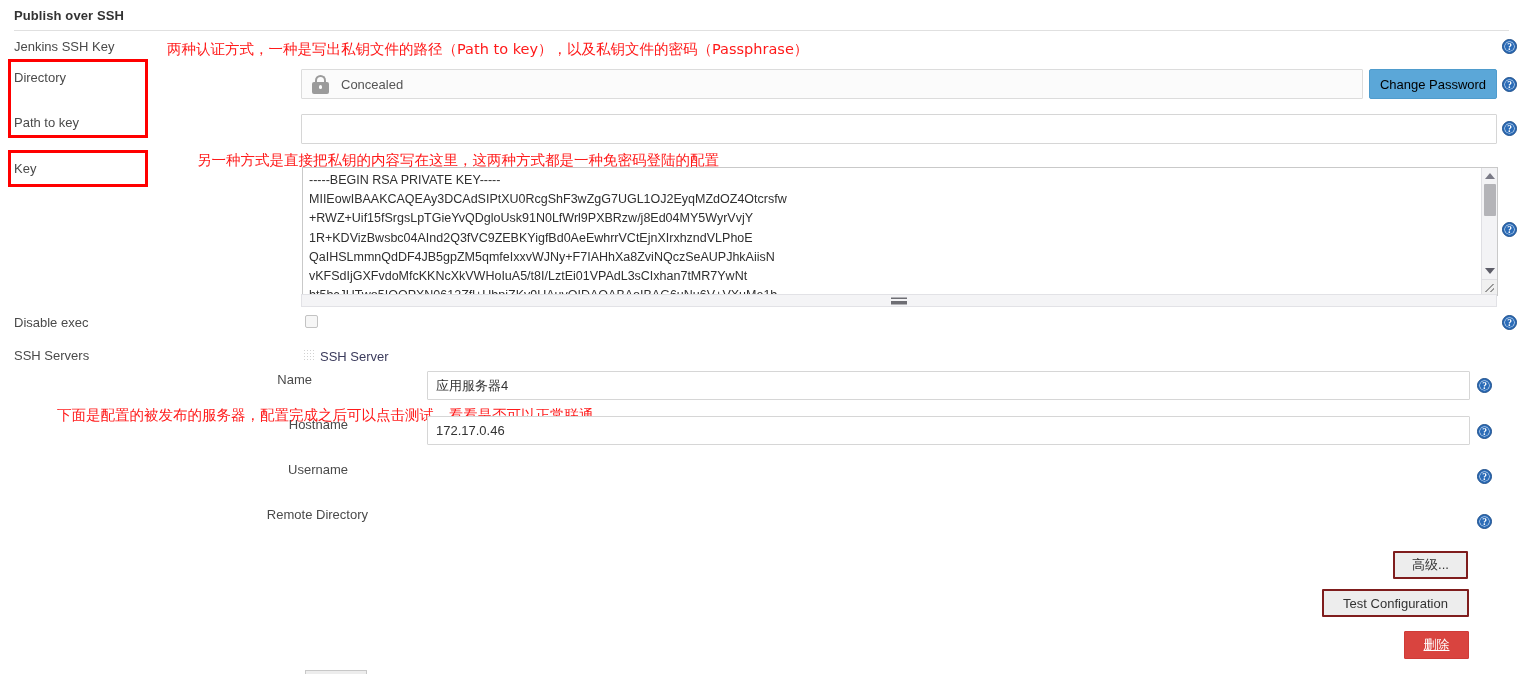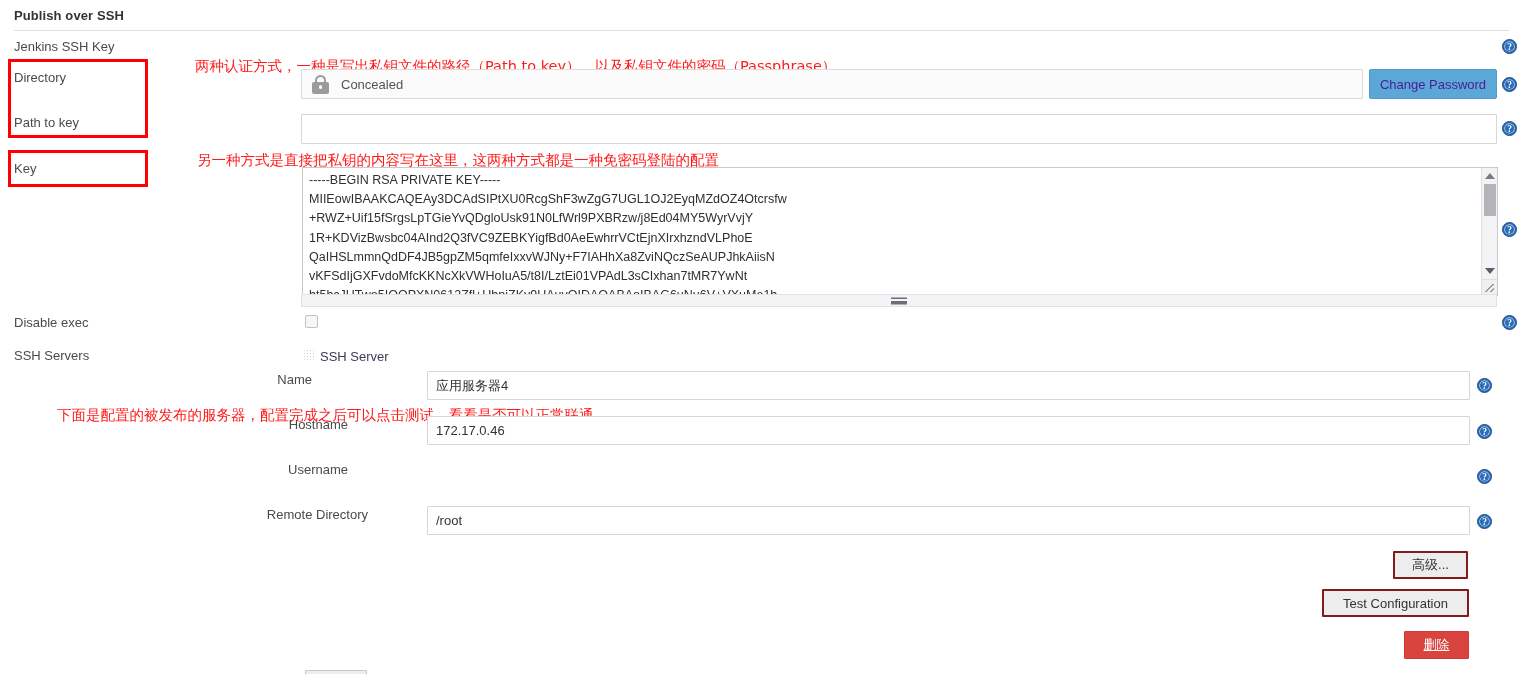--- a/index.html
+++ b/index.html
@@ -124,21 +124,21 @@
     border-radius: 2px;
   }
   .lock-label { font-size: 13px; color: #555; }
 
   
   .btn-primary {
     position: absolute;
     box-sizing: border-box;
     background: #5ba7d8;
     border: 1px solid #4f9ccd;
-    color: #4c1d95;
+    color: #000000;
     font-size: 13px;
     font-family: "Liberation Sans", "DejaVu Sans", sans-serif;
     cursor: pointer;
     border-radius: 2px;
     padding: 0;
   }
   .btn-grey {
     position: absolute;
     box-sizing: border-box;
     background: #ededed;
@@ -330,21 +330,21 @@
   <div class="lbl" style="left:14px; top:39px;">Jenkins SSH Key</div>
   <div class="lbl" style="left:14px; top:70px;">Directory</div>
   <div class="lbl" style="left:14px; top:115px;">Path to key</div>
   <div class="lbl" style="left:14px; top:161px;">Key</div>
   <div class="lbl" style="left:14px; top:315px;">Disable exec</div>
   <div class="lbl" style="left:14px; top:348px;">SSH Servers</div>
 
   <div class="redbox" style="left:8px; top:59px; width:140px; height:79px;"></div>
   <div class="redbox" style="left:8px; top:150px; width:140px; height:37px;"></div>
 
-  <div class="annot" style="left:167px; top:57px;margin-left:28px;">两种认证方式，一种是写出私钥文件的路径（Path to key），以及私钥文件的密码（Passphrase）</div>
+  <div class="annot" style="left:167px; top:40px;">两种认证方式，一种是写出私钥文件的路径（Path to key），以及私钥文件的密码（Passphrase）</div>
   <div class="annot" style="left:197px; top:151px;">另一种方式是直接把私钥的内容写在这里，这两种方式都是一种免密码登陆的配置</div>
   <div class="annot" style="left:57px; top:406px;">下面是配置的被发布的服务器，配置完成之后可以点击测试，看看是否可以正常联通</div>
 
   <div class="lockfield" style="left:301px; top:69px; width:1062px; height:30px;">
     <span class="lock-ico">
       <span class="shackle"></span>
         <span class="body"></span>
         <span class="hole"></span>
     </span>
     <span class="lock-label">Concealed</span>
@@ -384,21 +384,20 @@
 
   <div class="field-label" style="left:200px; top:372px; width:112px;">Name</div>
   <input class="txt" style="left: 427px; top: 371px; width: 1043px; height: 29px;" value="应用服务器4">
 
   <div class="field-label" style="left:200px; top:417px; width:148px;">Hostname</div>
   <input class="txt" style="left: 427px; top: 416px; width: 1043px; height: 29px;" value="172.17.0.46">
 
   <div class="field-label" style="left:200px; top:462px; width:148px;">Username</div>
 
   <div class="field-label" style="left:200px; top:507px; width:168px;">Remote Directory</div>
-  <input class="txt" style="left: 427px; top: 506px; width: 1043px; height: 29px;" value="/root">
 
   <button class="btn-grey" style="left:1393px; top:551px; width:75px; height:28px;">高级...</button>
   <button class="btn-grey" style="left:1322px; top:589px; width:147px; height:28px;">Test Configuration</button>
   <button class="btn-danger" style="left:1404px; top:631px; width:65px; height:28px;text-decoration:underline;">删除</button>
 
   <div class="bottom-stub" style="left:305px; top:670px; width:62px; height:4px;"></div>
 
   <div class="help" style="left:1502px; top:39px;">
       <svg width="15" height="15" viewBox="0 0 15 15">
         <circle cx="7.5" cy="7.5" r="7" fill="#2b6cb8" stroke="#1f4f8a" stroke-width="1"></circle>

